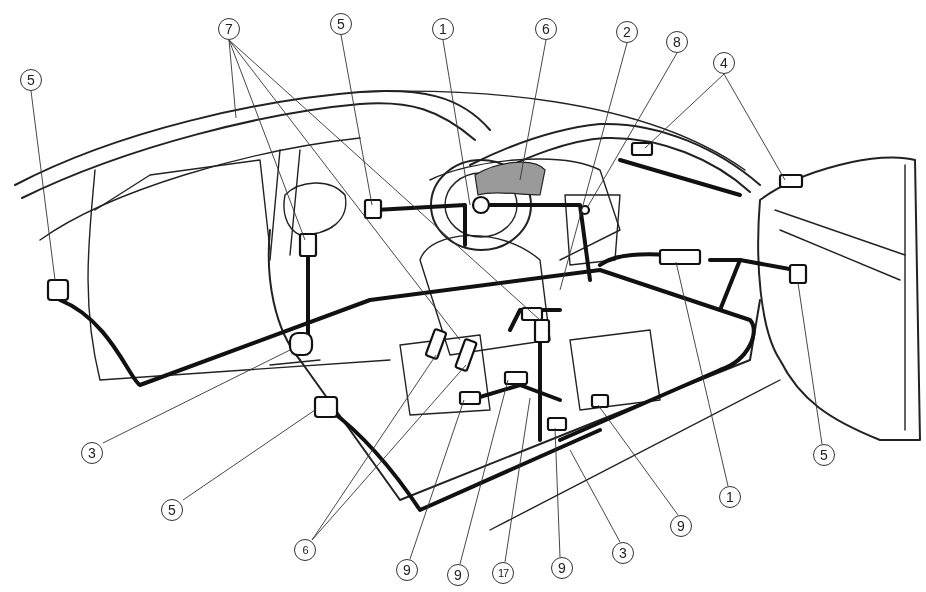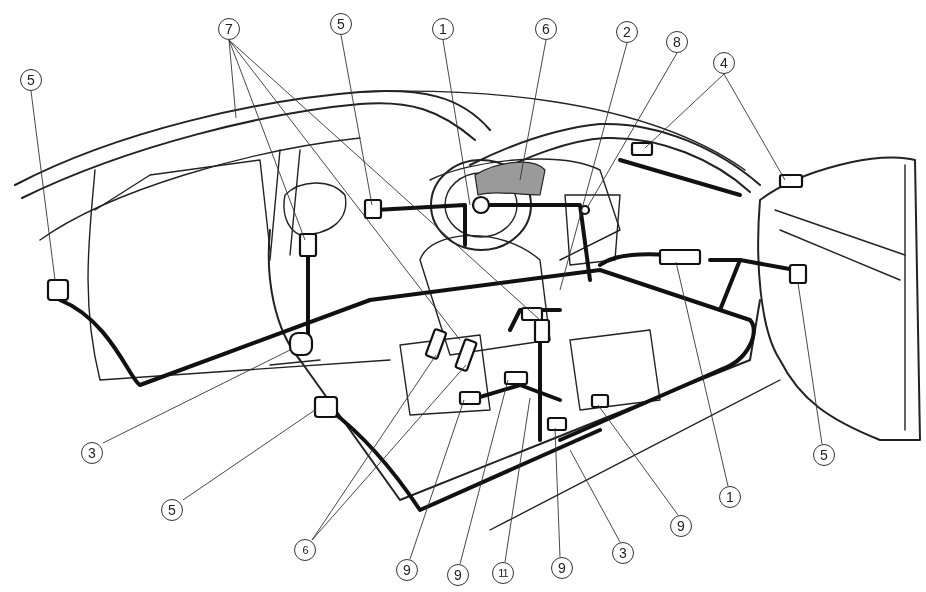--- a/index.html
+++ b/index.html
@@ -131,19 +131,19 @@
 <div class="callout" style="left:443px;top:29px">1</div>
 <div class="callout" style="left:546px;top:29px">6</div>
 <div class="callout" style="left:627px;top:32px">2</div>
 <div class="callout" style="left:677px;top:42px">8</div>
 <div class="callout" style="left:724px;top:63px">4</div>
 <div class="callout" style="left:92px;top:453px">3</div>
 <div class="callout" style="left:172px;top:510px">5</div>
 <div class="callout two" style="left:305px;top:550px">6</div>
 <div class="callout" style="left:407px;top:570px">9</div>
 <div class="callout" style="left:458px;top:575px">9</div>
-<div class="callout two" style="left:503px;top:573px">11</div>
+<div class="callout two" style="left:503px;top:573px">17</div>
 <div class="callout" style="left:562px;top:568px">9</div>
 <div class="callout" style="left:623px;top:553px">3</div>
 <div class="callout" style="left:681px;top:526px">9</div>
 <div class="callout" style="left:730px;top:497px">1</div>
 <div class="callout" style="left:824px;top:455px">5</div>
 </div>
 
 </body></html>

